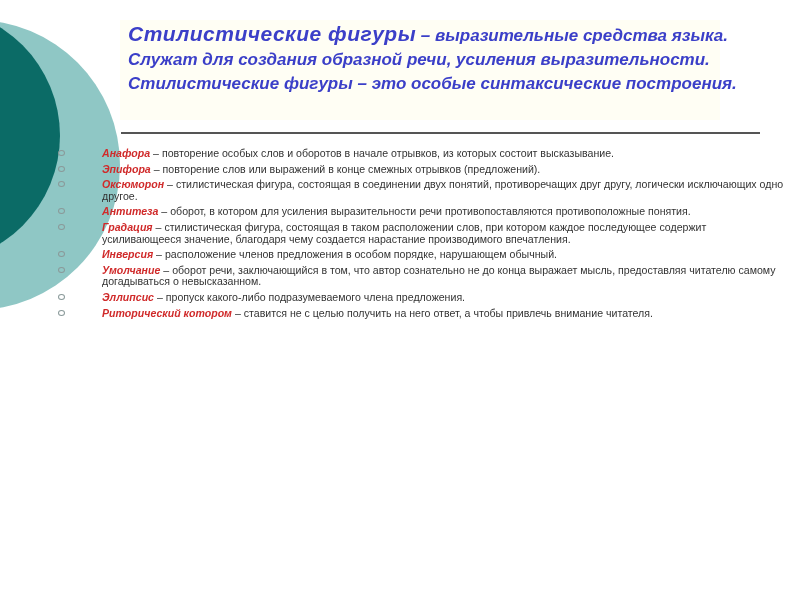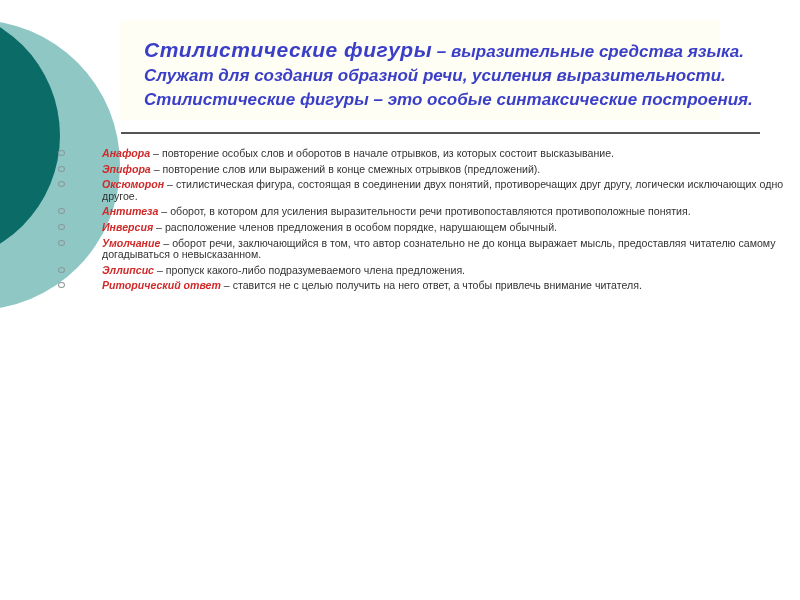--- a/index.html
+++ b/index.html
@@ -38,21 +38,21 @@
       top: 20px;
       width: 600px;
       height: 100px;
       background: #fffef4;
     }
     .title {
       position: absolute;
       left: 128px;
       top: 22px;
       width: 610px;
-      margin: 16px;
+      margin: 0;
       color: #3b3fc8;
       font-style: italic;
       font-weight: bold;
       font-size: 17px;
       line-height: 24px;
     }
     .title .lead {
       font-size: 21px;
       letter-spacing: 0.5px;
     }
@@ -106,17 +106,18 @@
 <div class="title-box"></div>
 <h1 class="title"><span class="lead">Стилистические фигуры</span><span> – выразительные средства языка. Служат для создания образной речи, усиления выразительности. Стилистические фигуры – это особые синтаксические построения.</span></h1>
 
 <div class="rule"></div>
 
 <ul class="items">
   <li class="item"><span class="bullet"></span><span class="term">Анафора</span><span> – повторение особых слов и оборотов в начале отрывков, из которых состоит высказывание.</span></li>
   <li class="item"><span class="bullet"></span><span class="term">Эпифора</span><span> – повторение слов или выражений в конце смежных отрывков (предложений).</span></li>
   <li class="item"><span class="bullet"></span><span class="term">Оксюморон</span><span> – стилистическая фигура, состоящая в соединении двух понятий, противоречащих друг другу, логически исключающих одно другое.</span></li>
   <li class="item"><span class="bullet"></span><span class="term">Антитеза</span><span> – оборот, в котором для усиления выразительности речи противопоставляются противоположные понятия.</span></li>
+  <li class="item"><span class="bullet"></span><span class="term">Градация</span><span> – стилистическая фигура, состоящая в таком расположении слов, при котором каждое последующее содержит усиливающееся значение, благодаря чему создается нарастание производимого впечатления.</span></li>
   <li class="item"><span class="bullet"></span><span class="term">Инверсия</span><span> – расположение членов предложения в особом порядке, нарушающем обычный.</span></li>
   <li class="item"><span class="bullet"></span><span class="term">Умолчание</span><span> – оборот речи, заключающийся в том, что автор сознательно не до конца выражает мысль, предоставляя читателю самому догадываться о невысказанном.</span></li>
   <li class="item"><span class="bullet"></span><span class="term">Эллипсис</span><span> – пропуск какого-либо подразумеваемого члена предложения.</span></li>
-  <li class="item"><span class="bullet"></span><span class="term">Риторический ответ</span><span> – ставится не с целью получить на него ответ, а чтобы привлечь внимание читателя.</span></li>
+  <li class="item"><span class="bullet"></span><span class="term">Риторический котором</span><span> – ставится не с целью получить на него ответ, а чтобы привлечь внимание читателя.</span></li>
 </ul>
 
 </body></html>

